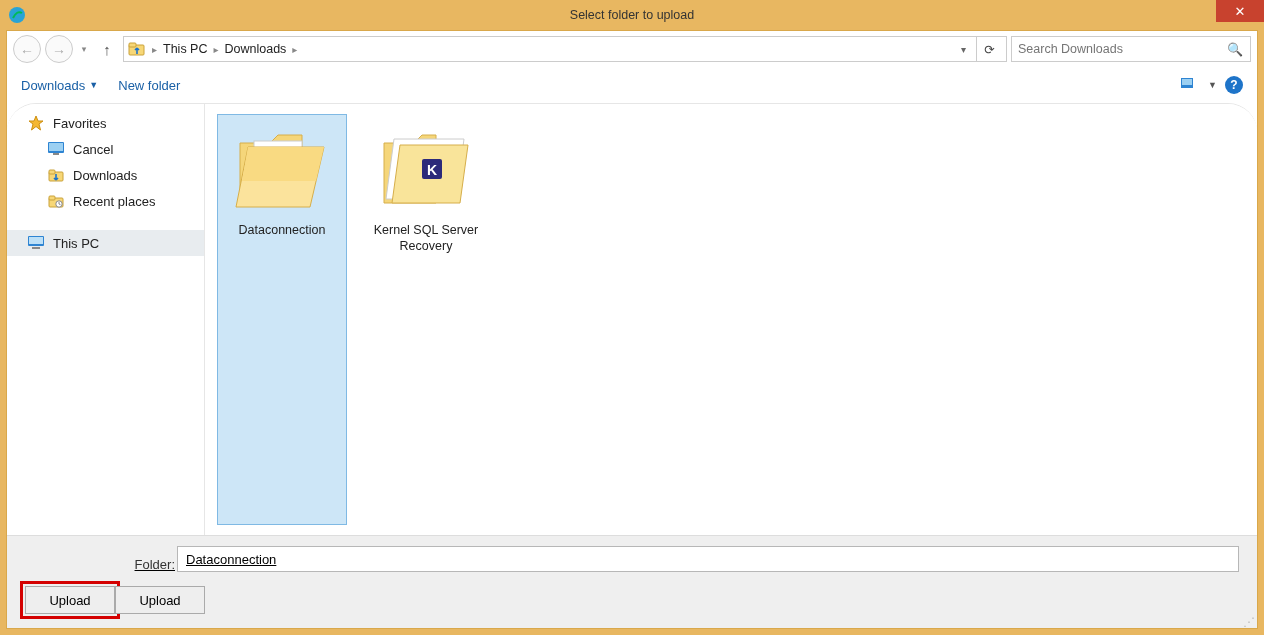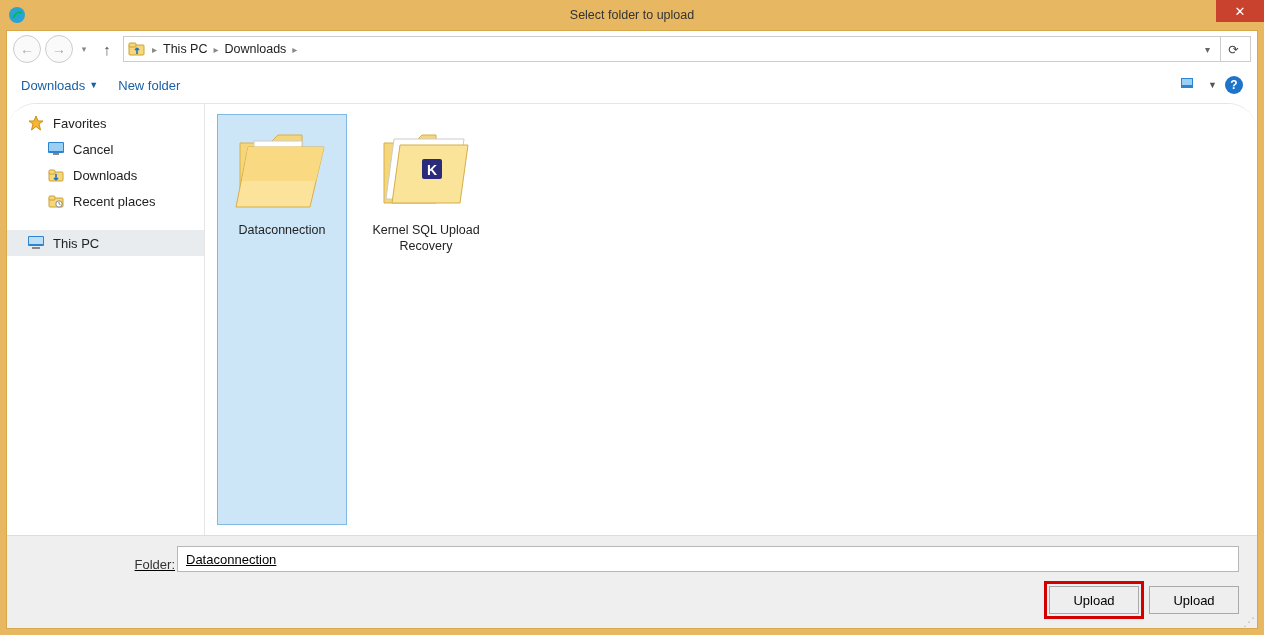--- a/index.html
+++ b/index.html
@@ -103,21 +103,21 @@
 .footer {
   background:#efefef; padding:10px 18px 14px 18px; border-top:1px solid #ddd;
   display:flex; flex-direction:column; gap:14px; position:relative;
 }
 .filename-row { display:flex; align-items:flex-end; gap:2px;text-decoration:underline; }
 .filename-label { font-size:13px; color:#333; width:150px; text-align:right; }
 .filename-input {
   flex:1; height:26px; border:1px solid #b7b7b7; background:#fff;
   font-size:13px; padding:0 8px; outline:none;
 }
-.buttons-row { display:flex; justify-content:flex-end; gap:10px; }
+.buttons-row { display:flex; justify-content:flex-start; }
 .btn {
   min-width:90px; height:28px; border:1px solid #aaa; background:#eee;
   font-size:13px; cursor:pointer; padding:0 16px;
 }
 .btn.primary { outline:3px solid #d40000; outline-offset:2px; }
 .resize-grip { position:absolute; right:2px; bottom:2px; color:#bbb; font-size:12px; line-height:8px; text-align:right; pointer-events:none; }
 
 a, .link { text-decoration: none; }
 </style>
 </head>
@@ -169,20 +169,24 @@
         <span class="breadcrumb-sep">▸</span>
 
         <span class="addr-dropdown">
           <span>▾</span>
         </span>
         <div class="refresh-btn">
           <span>⟳</span>
         </div>
       </div>
 
+      <div class="search-box">
+        <input type="text" placeholder="Search Downloads" style="">
+        <span class="search-icon">🔍</span>
+      </div>
     </div>
 
     <div class="toolbar">
       <span class="link">
         <span>Downloads</span>
         <span class="drop">▼</span>
       </span>
       <span class="link">New folder</span>
 
       <div class="toolbar-right">
@@ -278,21 +282,21 @@
           <div class="folder-item">
     <div class="folder-thumb">
               <svg width="100" height="100" viewBox="0 0 100 100">
       <path d="M8 24 L38 24 L46 16 L60 16 L60 84 L8 84 Z" fill="#f5d67a" stroke="#d6ae4a"></path>
       <path d="M18 20 L88 20 L80 80 L10 80 Z" fill="#fff" stroke="#ccc"></path>
       <path d="M24 26 L92 26 L84 84 L16 84 Z" fill="#f9e49a" stroke="#d6ae4a"></path>
       <rect x="46" y="40" width="20" height="20" rx="2" fill="#2c2a7a"></rect>
       <text x="56" y="56" font-size="14" font-weight="bold" fill="#fff" text-anchor="middle">K</text>
     </svg>
             </div>
-    <div class="folder-label">Kernel SQL Upload Recovery</div>
+    <div class="folder-label">Kernel SQL Server Recovery</div>
           </div>
         </div>
 
     </div>
 
     <div class="footer">
       <div class="filename-row">
         <div class="filename-label">Folder:</div>
         <input class="filename-input" type="text" value="Dataconnection" style="">
       </div>

